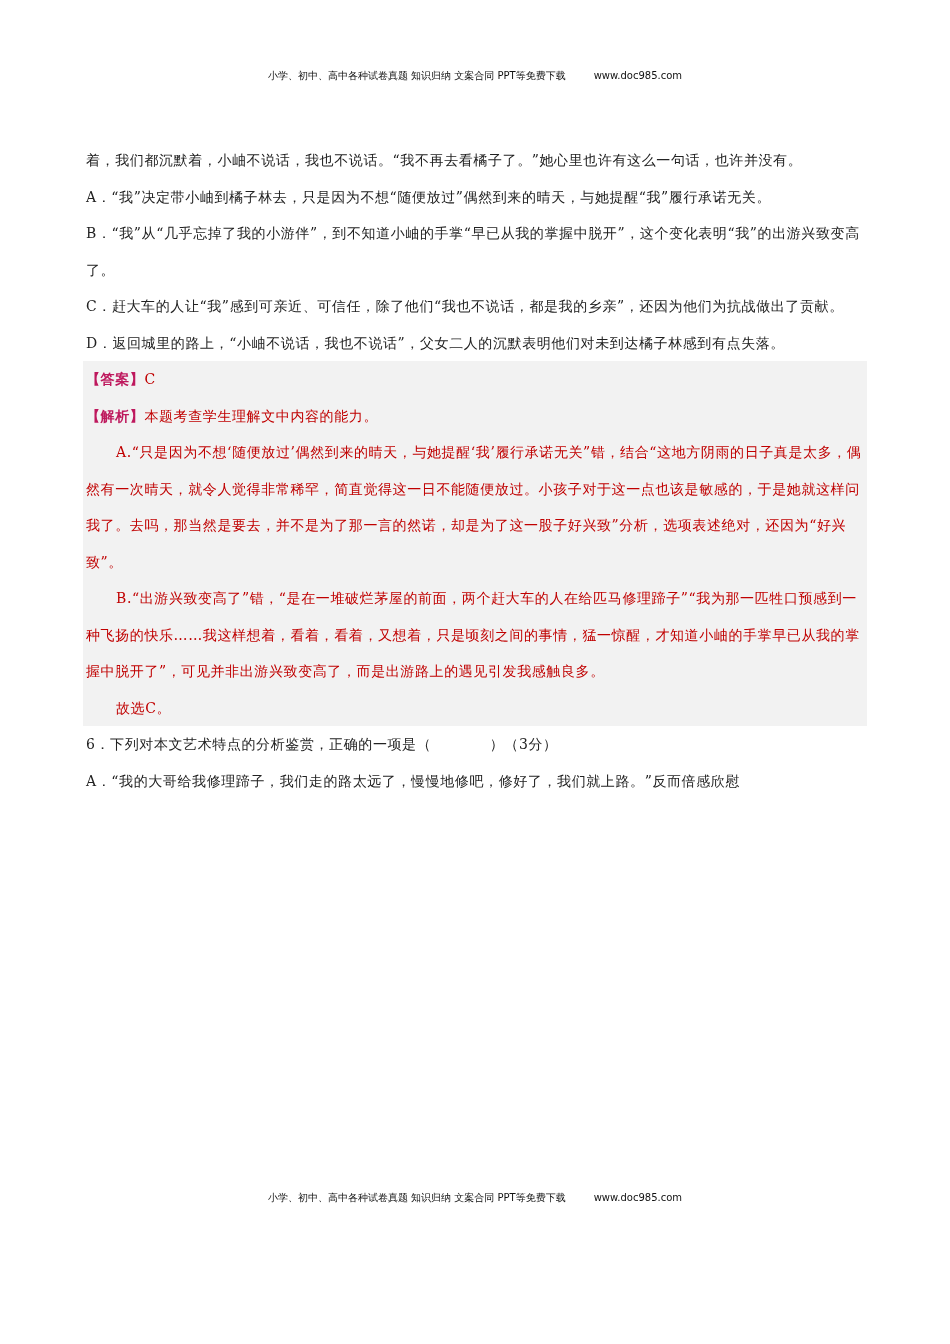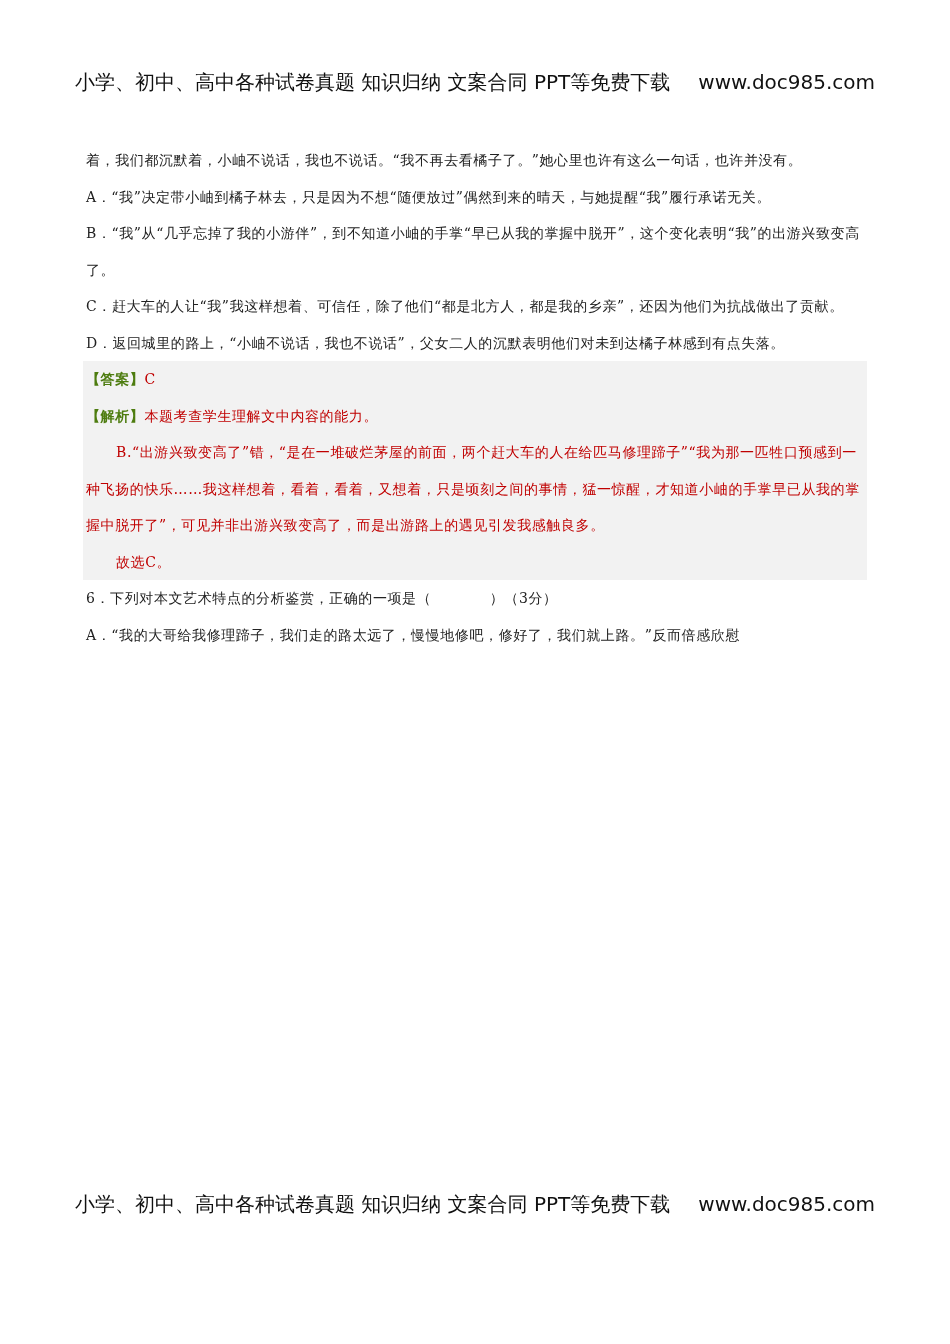--- a/index.html
+++ b/index.html
@@ -1,47 +1,48 @@
 <!DOCTYPE html>
 <html><head>
 <meta charset="utf-8">
 <style>
   html, body { margin: 0; padding: 0; background: #ffffff; }
   body { width: 950px; height: 1344px; position: relative; overflow: hidden;
          font-family: "DejaVu Serif", "Liberation Serif", serif; color: #222; }
   .hdr, .ftr { position: absolute; left: 0; width: 950px; text-align: center;
-               font-family: "DejaVu Sans", "Liberation Sans", sans-serif; font-size: 20px; color: #111; }
+               font-family: "DejaVu Sans", "Liberation Sans", sans-serif; font-size: 10px; color: #111; }
   .hdr { top: 69px; }
   .ftr { top: 1191px; }
   .hdr .url, .ftr .url { margin-left: 28px; }
   .content { position: absolute; left: 86px; top: 142px; width: 778px; }
   .p { font-size: 14px; line-height: 36.5px; margin: 0; letter-spacing: 0.6px; white-space: normal; }
   .ans-box { background: #f2f2f2; margin-left: -3px; padding-left: 3px; width: 781px; }
   .red { color: #c00000; }
-  .brk { color: #4d7c0f; font-weight: bold; }
+  .brk { color: #be185d; font-weight: bold; }
   .indent { text-indent: 30px; }
 </style>
 </head>
 <body>
 
 <div class="hdr">
   <span>小学、初中、高中各种试卷真题 知识归纳 文案合同 PPT等免费下载</span><span class="url">www.doc985.com</span>
 </div>
 
 <div class="content">
   <p class="p">着，我们都沉默着，小岫不说话，我也不说话。“我不再去看橘子了。”她心里也许有这么一句话，也许并没有。</p>
 
   <p class="p">A．“我”决定带小岫到橘子林去，只是因为不想“随便放过”偶然到来的晴天，与她提醒“我”履行承诺无关。</p>
   <p class="p">B．“我”从“几乎忘掉了我的小游伴”，到不知道小岫的手掌“早已从我的掌握中脱开”，这个变化表明“我”的出游兴致变高了。</p>
-  <p class="p">C．赶大车的人让“我”我这样想着、可信任，除了他们“都是北方人，都是我的乡亲”，还因为他们为抗战做出了贡献。</p>
+  <p class="p">C．赶大车的人让“我”感到可亲近、可信任，除了他们“我也不说话，都是我的乡亲”，还因为他们为抗战做出了贡献。</p>
   <p class="p">D．返回城里的路上，“小岫不说话，我也不说话”，父女二人的沉默表明他们对未到达橘子林感到有点失落。</p>
 
   <div class="ans-box">
     <p class="p red"><span class="brk">【答案】</span><span>C</span></p>
     <p class="p red"><span class="brk">【解析】</span><span>本题考查学生理解文中内容的能力。</span></p>
+    <p class="p red indent">A.“只是因为不想‘随便放过’偶然到来的晴天，与她提醒‘我’履行承诺无关”错，结合“这地方阴雨的日子真是太多，偶然有一次晴天，就令人觉得非常稀罕，简直觉得这一日不能随便放过。小孩子对于这一点也该是敏感的，于是她就这样问我了。去吗，那当然是要去，并不是为了那一言的然诺，却是为了这一股子好兴致”分析，选项表述绝对，还因为“好兴致”。</p>
     <p class="p red indent">B.“出游兴致变高了”错，“是在一堆破烂茅屋的前面，两个赶大车的人在给匹马修理蹄子”“我为那一匹牲口预感到一种飞扬的快乐……我这样想着，看着，看着，又想着，只是顷刻之间的事情，猛一惊醒，才知道小岫的手掌早已从我的掌握中脱开了”，可见并非出游兴致变高了，而是出游路上的遇见引发我感触良多。</p>
     <p class="p red indent">故选C。</p>
   </div>
 
   <p class="p">6．下列对本文艺术特点的分析鉴赏，正确的一项是（　　　　）（3分）</p>
   <p class="p">A．“我的大哥给我修理蹄子，我们走的路太远了，慢慢地修吧，修好了，我们就上路。”反而倍感欣慰</p>
 </div>
 
 <div class="ftr">
   <span>小学、初中、高中各种试卷真题 知识归纳 文案合同 PPT等免费下载</span><span class="url">www.doc985.com</span>

